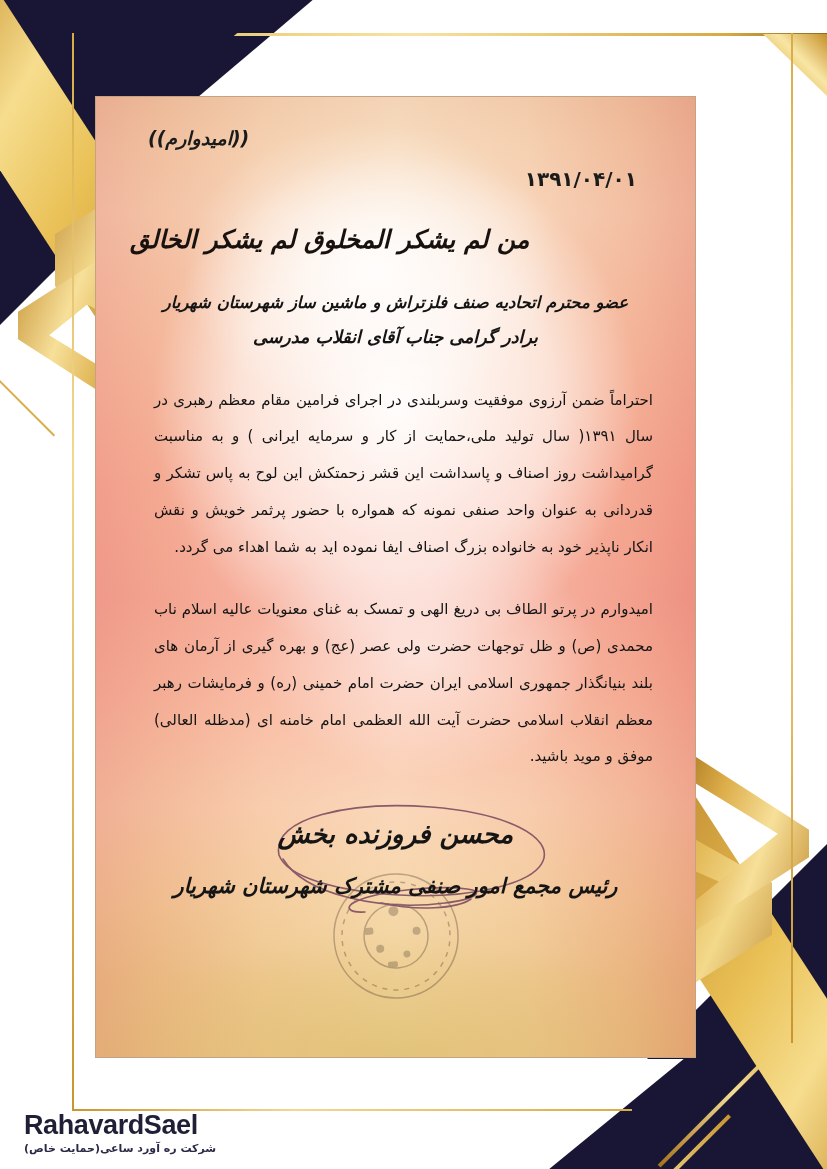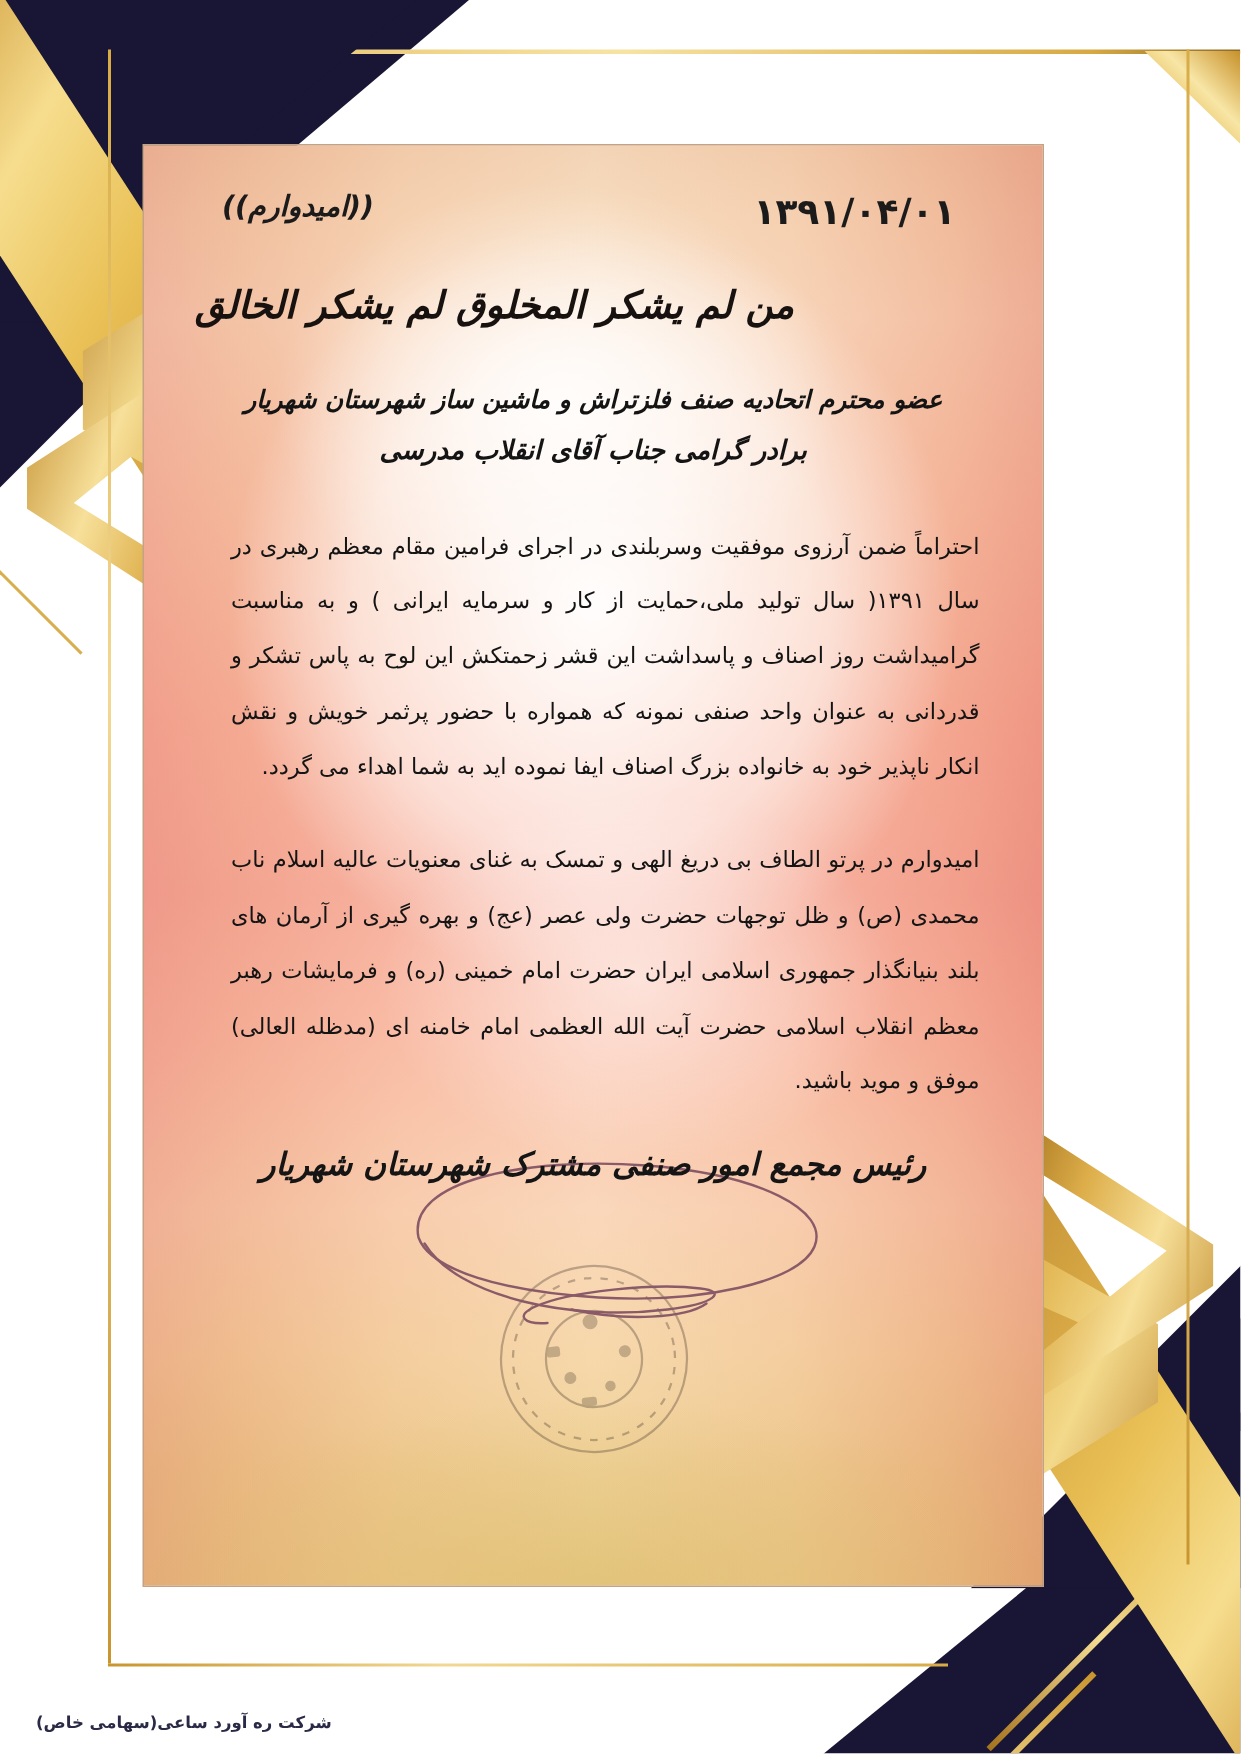--- a/index.html
+++ b/index.html
@@ -219,25 +219,26 @@
   .doc-kind {
     font-family: "DejaVu Sans", sans-serif;
     font-size: 19px;
     font-weight: 700;
     font-style: italic;
     color: #1b1b1b;
     letter-spacing: 0.5px;
   }
   .doc-date {
     font-family: "DejaVu Sans", sans-serif;
-    font-size: 24px;
+    font-size: 20px;
     font-weight: 700;
     color: #1b1b1b;
     letter-spacing: 1px;
     direction: ltr;
+    margin-top: 40px;
   }
 
   .bism {
     text-align: left;
     margin-top: 34px;
     font-family: "DejaVu Serif", serif;
     font-size: 25px;
     font-weight: 700;
     font-style: italic;
     color: #17120f;
@@ -401,20 +402,21 @@
             <g fill="none" stroke="#8a5a68" stroke-width="1.6" stroke-linecap="round">
               <path d="M48 56 C 40 18, 120 2, 200 8 C 276 14, 322 38, 312 62
                        C 302 86, 236 100, 168 96 C 104 92, 56 78, 48 56 Z"></path>
               <path d="M52 60 C 74 96, 150 112, 214 104 C 246 100, 254 92, 236 90
                        C 206 86, 148 92, 126 102 C 112 108, 118 114, 134 113"></path>
               <path d="M150 104 C 186 112, 226 110, 240 100"></path>
             </g>
           </svg>
         </div>
 
+        <div class="sign-script">محسن فروزنده بخش</div>
 
         <div class="sign-title">رئیس مجمع امور صنفی مشترک شهرستان شهریار</div>
 
         <div class="stamp">
           <svg viewBox="0 0 150 150" xmlns="http://www.w3.org/2000/svg">
             <g fill="none" stroke="#5a4a3a" stroke-width="1.5">
               <circle cx="75" cy="75" r="62"></circle>
               <circle cx="75" cy="75" r="54" stroke-dasharray="5 6"></circle>
               <circle cx="75" cy="75" r="32"></circle>
             </g>
@@ -428,16 +430,17 @@
             </g>
           </svg>
         </div>
 
       </div>
 
     </div>
   </div>
 
   <div class="footer">
-    <div class="footer-sub">شرکت ره آورد ساعی(سهامی خاص)</div>
+    <div class="footer-title">RahavardSael</div>
+    <div class="footer-sub">شرکت ره آورد ساعی(حمایت خاص)</div>
   </div>
 
 </div>
 
 </body></html>

